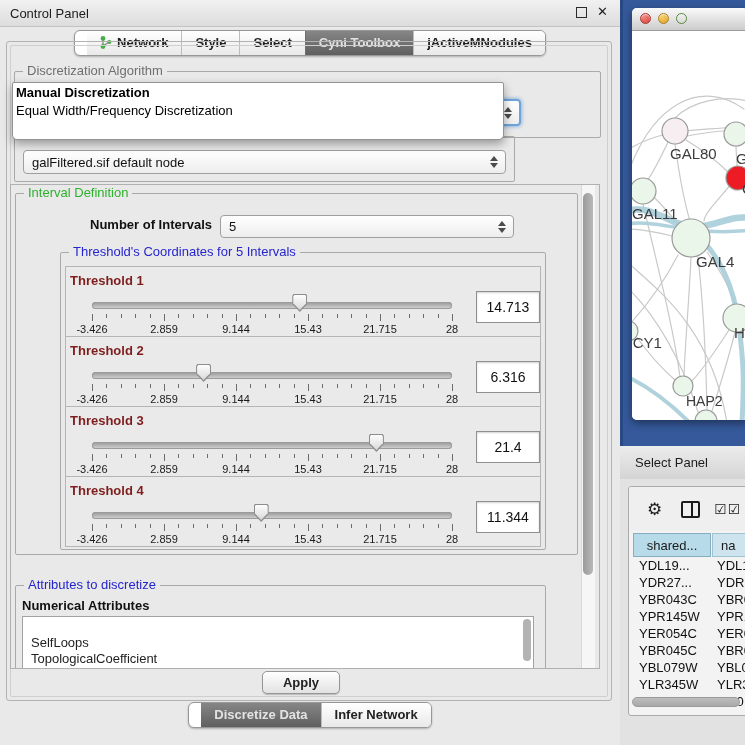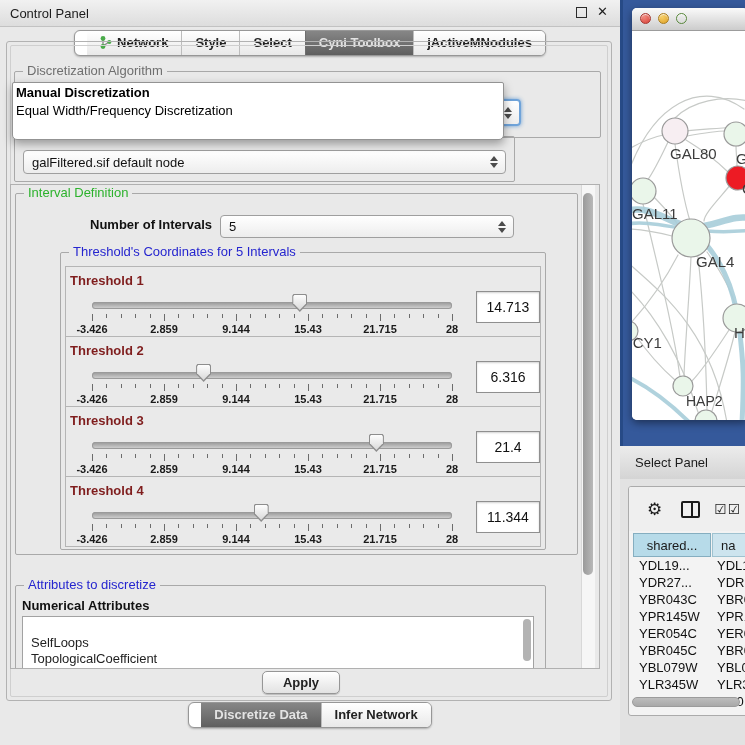--- a/index.html
+++ b/index.html
@@ -67,21 +67,21 @@
   #thr-group{left:44px;top:58px;width:484px;height:296px;}
   #thr-rows{left:4px;top:14px;width:476px;}
   .thr-row{position:relative;width:474px;height:69px;border:1px solid #b5b5b5;background:#eaeaea;
     margin-top:-1px;}
   .thr-title{position:absolute;left:4px;top:6px;font-size:13px;font-weight:bold;color:#7f1d1d;}
   .slider{position:absolute;left:26px;top:26px;width:360px;height:42px;}
   .track{position:absolute;left:0;top:9px;width:360px;height:7px;border-radius:4px;
     background:linear-gradient(#969696,#d6d6d6);box-shadow:inset 0 0 0 1px #9b9b9b;}
   .tick{position:absolute;top:21px;width:1px;height:4px;background:#6c6c6c;}
   .tick.major{height:7px;}
-  .ticklab{position:absolute;top:30px;transform:translateX(-50%);font-size:11px;font-weight:bold;
+  .ticklab{position:absolute;top:30px;transform:translateX(-50%);font-size:11px;font-weight:normal;
     color:#1a1a1a;white-space:nowrap;}
   .thumb{position:absolute;top:1px;width:15px;height:18px;
     clip-path:polygon(8% 0,92% 0,100% 10%,100% 55%,50% 100%,0 55%,0 10%);background:#8d8d8d;}
   .thumb-in{position:absolute;left:1px;top:1px;right:1px;bottom:2px;
     clip-path:polygon(8% 0,92% 0,100% 10%,100% 55%,50% 100%,0 55%,0 10%);
     background:linear-gradient(#fdfdfd,#d9d9d9);}
   .valbox{position:absolute;left:398px;top:24px;width:62px;height:30px;background:#fff;
     border:1px solid #8f8f8f;box-shadow:inset 0 1px 2px rgba(0,0,0,.18);display:flex;
     align-items:center;justify-content:center;font-size:14px;color:#111;margin-left:12px;}
 

